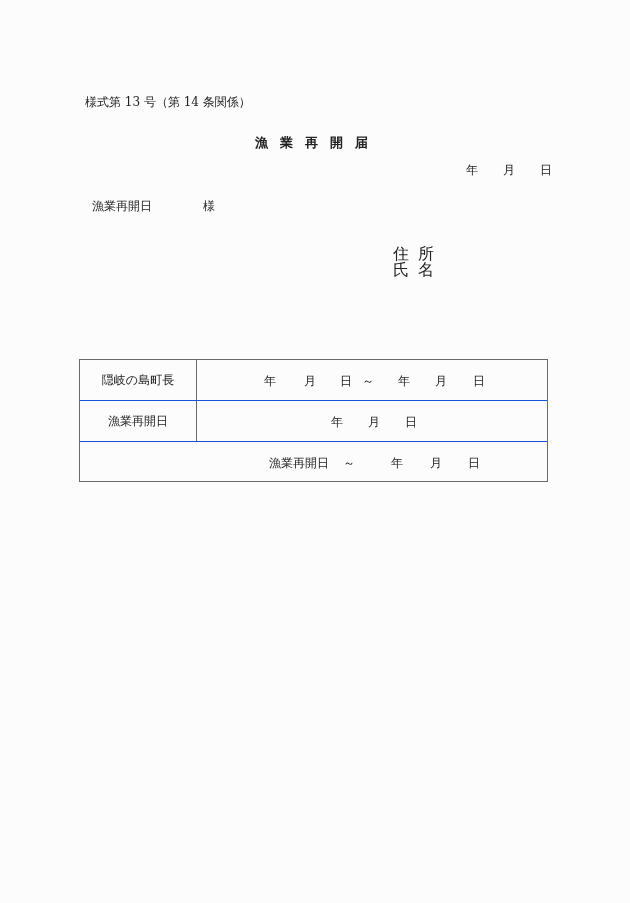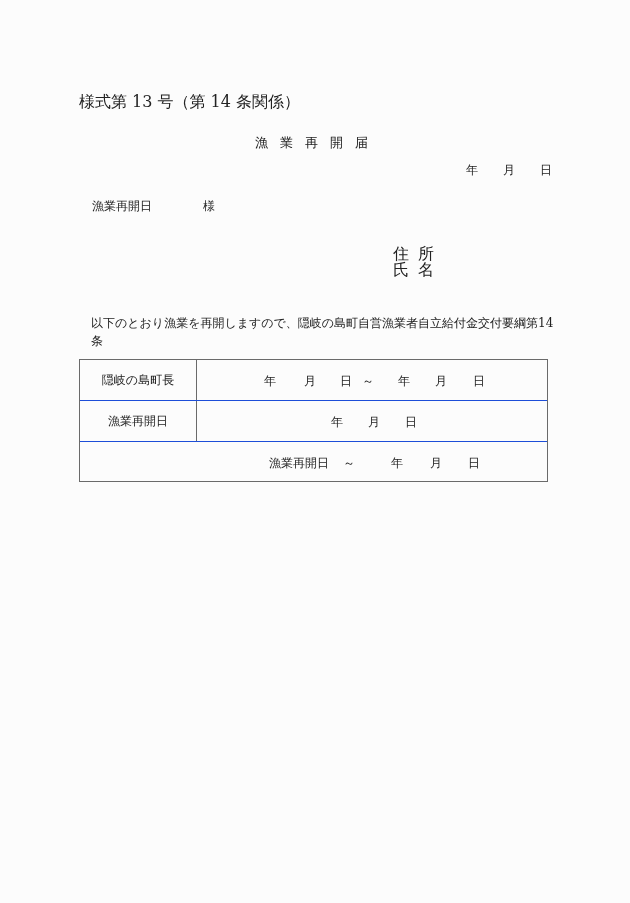--- a/index.html
+++ b/index.html
@@ -6,22 +6,22 @@
   body {
     width: 630px; height: 903px;
     background: #fcfcfc;
     position: relative;
     overflow: hidden;
     font-family: "DejaVu Serif", "Liberation Serif", serif;
     color: #222;
     font-size: 12px;
   }
   .abs { position: absolute; white-space: nowrap; line-height: 14px; }
-  .form-number { left: 79px; top: 95px; font-size: 16px; }
-  .title { left: 255px; top: 136px; font-size: 13px; letter-spacing: 0; }
+  .form-number { left: 85px; top: 95px; font-size: 12px; }
+  .title { left: 255px; top: 136px; font-size: 13px; letter-spacing: 0; font-weight: bold; }
   .title span { display: inline-block; width: 25px; }
   .date-line { top: 163px; font-size: 12px; }
   .addressee { left: 92px; top: 199px; font-size: 12px; }
   .addressee-sama { left: 203px; top: 199px; font-size: 12px; }
   .applicant-label { left: 393px; font-size: 16px; font-family: Liberation Mono, monospace; }
   .applicant-label span { display: inline-block; width: 25px; }
   .body-text { left: 79px; top: 314px; width: 475px; font-size: 12px; line-height: 18px; white-space: normal; }
   .body-text .indent { padding-left: 12px; }
 
   .tbl { position: absolute; left: 79px; top: 359px; width: 469px; height: 123px;
@@ -54,21 +54,20 @@
   <div class="abs addressee-sama">様</div>
 
   <div class="abs applicant-label" style="top:248px">
     <span>住</span><span>所</span>
   </div>
   <div class="abs applicant-label" style="top:264px">
     <span>氏</span><span>名</span>
   </div>
 
   <div class="abs body-text">
-    <div class="indent">以下のとおり漁業を再開しますので、隠岐の島町自営漁業者自立給付金交付要綱第14条</div>
   </div>
 
   <div class="tbl">
 
     <div class="row" style="top:0">
       <div class="head">隠岐の島町長</div>
       <div class="cell">
         <span class="g" style="left:67px">年</span>
         <span class="g" style="left:107px">月</span>
         <span class="g" style="left:143px">日</span>

